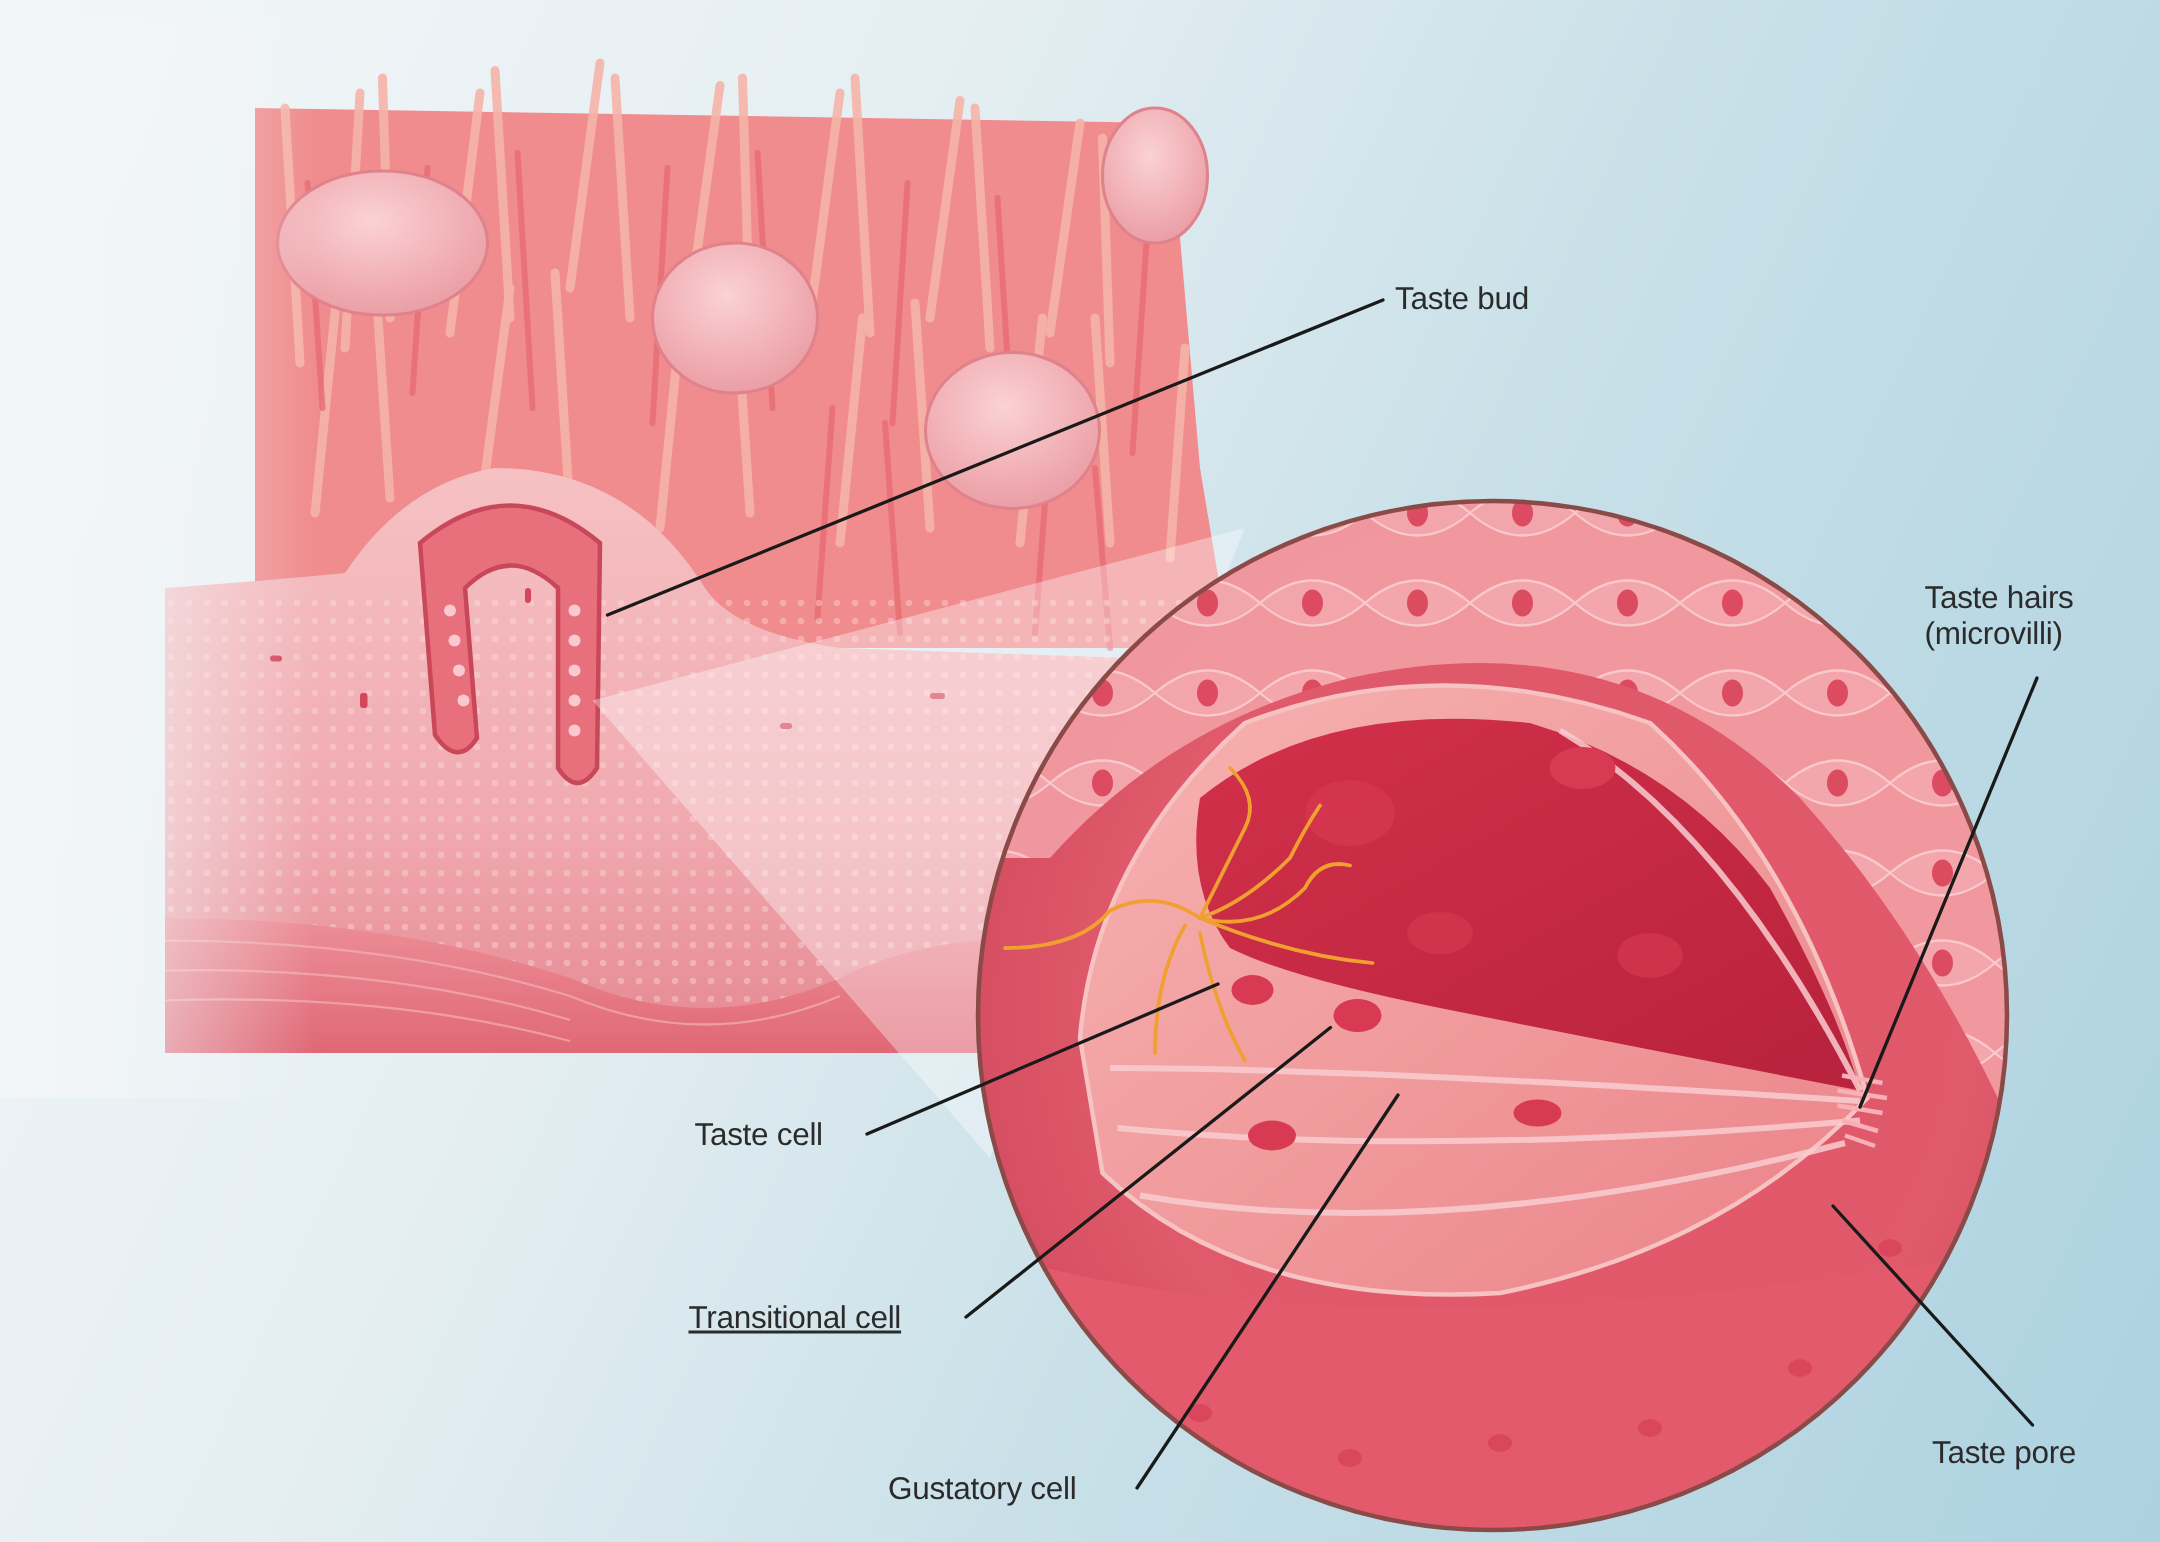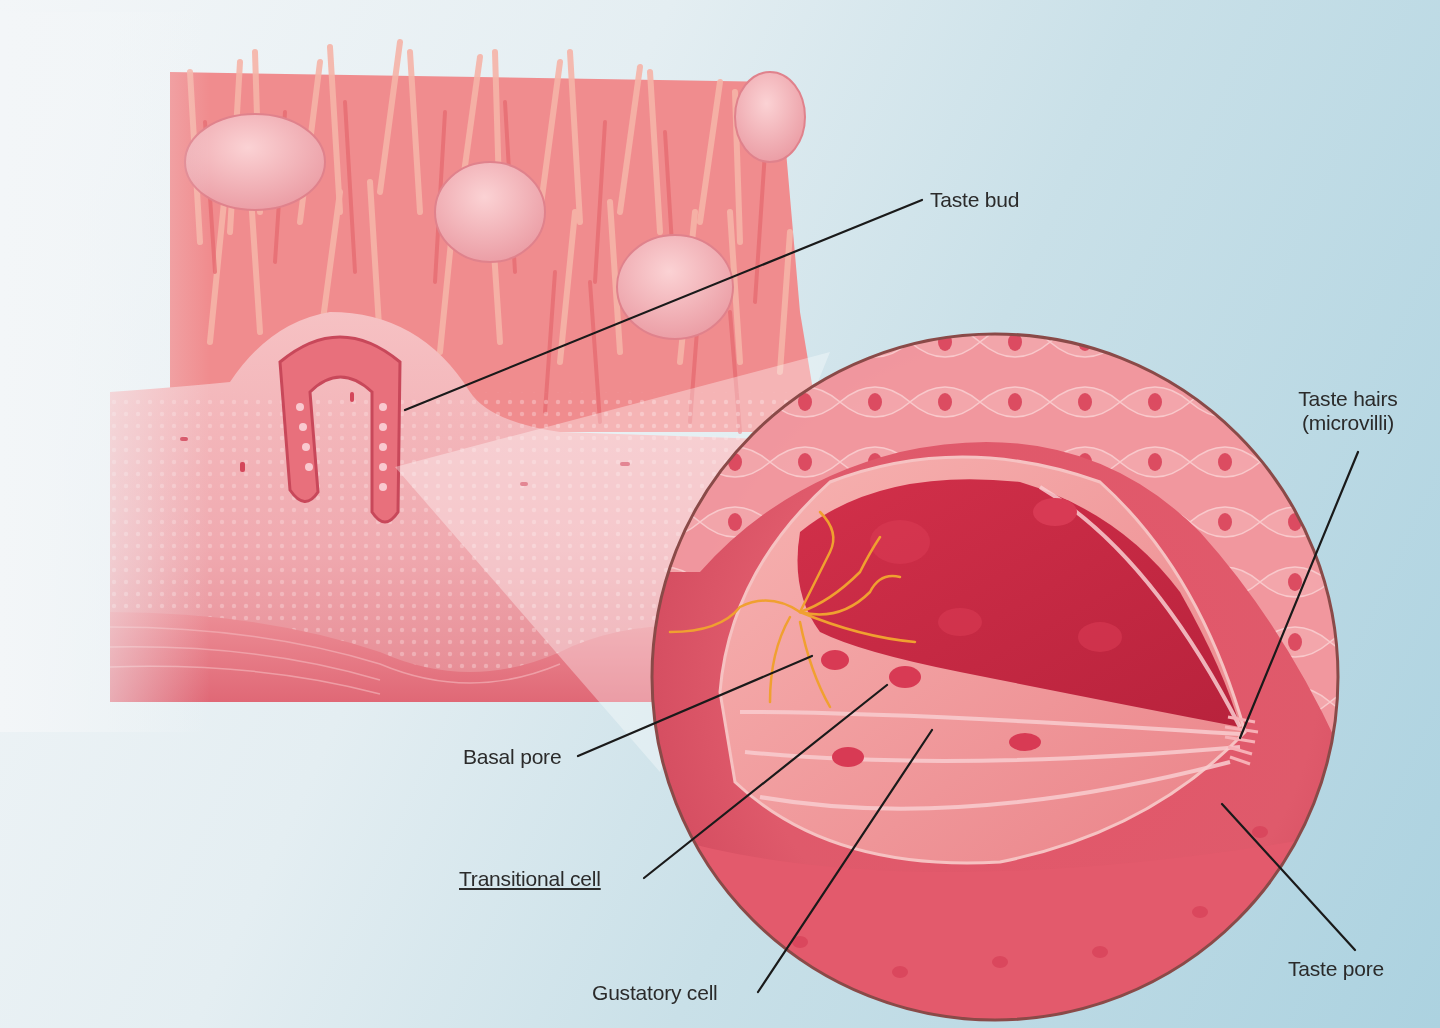--- a/index.html
+++ b/index.html
@@ -6,21 +6,21 @@
   body {
     width: 1440px; height: 1028px; overflow: hidden; position: relative;
     font-family: "Liberation Sans", sans-serif;
     background: linear-gradient(115deg, #f3f6f8 0%, #e4eef2 35%, #c9e0e8 60%, #acd2e0 100%);
   }
   #stage { position: absolute; left: 0; top: 0; width: 1440px; height: 1028px; margin-top: 12px; }
   .label {
     position: absolute; color: #2b2b2b; font-size: 21px; line-height: 24px;
     letter-spacing: -0.2px; white-space: nowrap;
   }
-  .label.center { text-align: center; }
+  .label.center { }
 </style>
 </head>
 <body>
 
 <div id="stage">
   <svg width="1440" height="1028" viewBox="0 0 1440 1028" xmlns="http://www.w3.org/2000/svg">
     <defs>
       <linearGradient id="fadeL" x1="0" x2="1" y1="0" y2="0">
         <stop offset="0" stop-color="#f3f6f8" stop-opacity="1"></stop>
         <stop offset="0.12" stop-color="#f3f6f8" stop-opacity="0.6"></stop>
@@ -220,17 +220,17 @@
       <line x1="1355" y1="938" x2="1222" y2="792"></line>
     </g>
   </svg>
 
   
   <div class="label" style="left:930px; top:176px;">Taste bud</div>
   <div class="label center" style="left:1283px; top:375px; width:130px;">
     <div>Taste hairs</div>
     <div>(microvilli)</div>
   </div>
-  <div class="label" style="left:463px; top:733px;">Basal pore</div>
+  <div class="label" style="left:463px; top:733px;">Taste cell</div>
   <div class="label" style="left:459px; top:855px;text-decoration:underline;">Transitional cell</div>
   <div class="label" style="left:592px; top:969px;">Gustatory cell</div>
   <div class="label" style="left:1288px; top:945px;text-align:center;">Taste pore</div>
 </div>
 
 </body></html>

